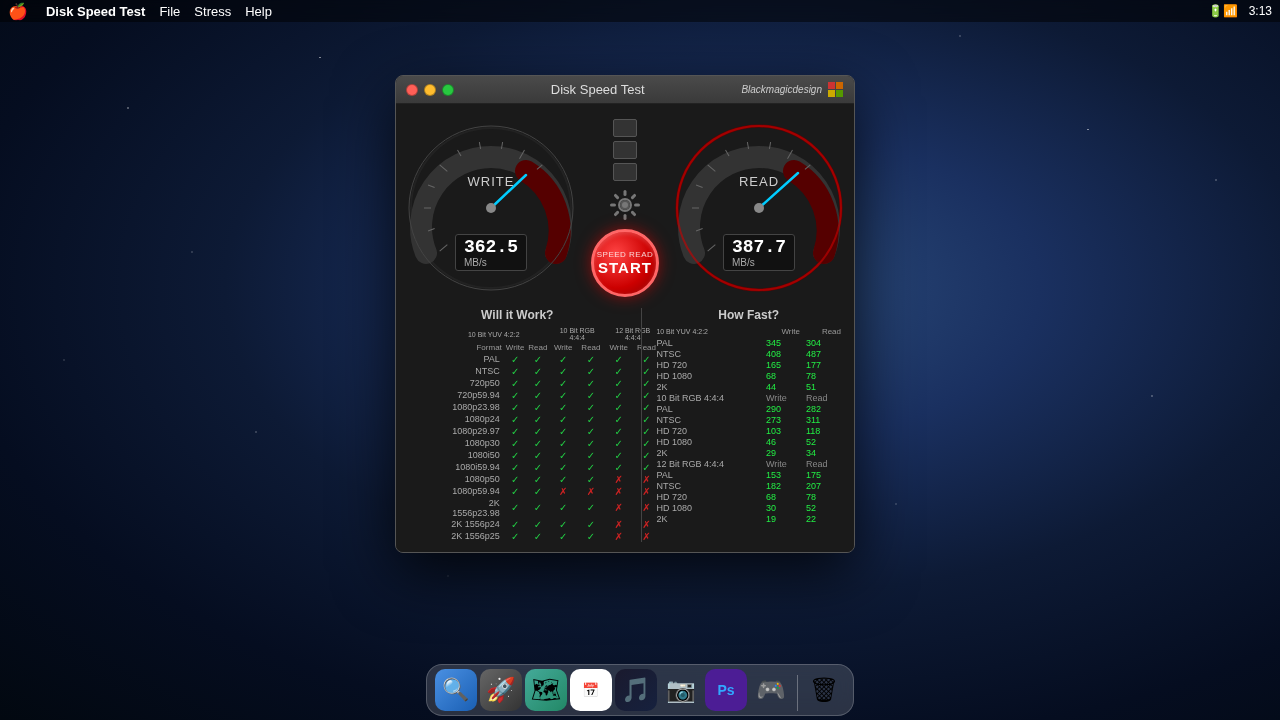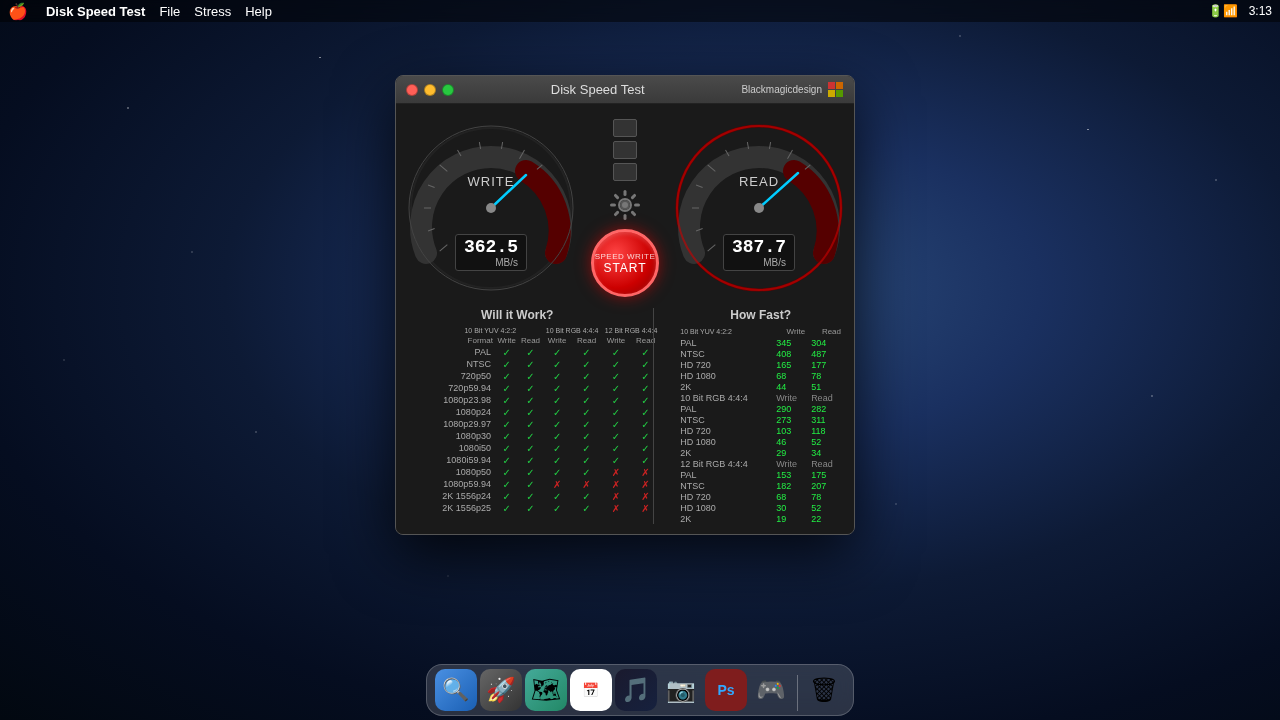--- a/index.html
+++ b/index.html
@@ -103,20 +103,21 @@
     .titlebar-title {
       flex: 1;
       text-align: center;
       color: #ddd;
       font-size: 13px;
       font-weight: 500;
     }
     .titlebar-logo {
       color: #ccc;
       font-size: 10px;
+      font-style: italic;
     }
     .logo-squares {
       display: flex;
       flex-wrap: wrap;
       width: 16px;
       height: 16px;
       gap: 1px;
     }
     .logo-sq {
       width: 7px;
@@ -194,21 +195,21 @@
     }
     .gauge-value-box {
       position: absolute;
       bottom: 22px;
       left: 50%;
       transform: translateX(-50%);
       background: #111;
       border: 1px solid #444;
       border-radius: 3px;
       padding: 2px 8px;
-      text-align: right;
+      text-align: left;
       min-width: 70px;
     }
     .gauge-value {
       color: white;
       font-size: 18px;
       font-weight: bold;
       font-family: 'Courier New', monospace;
     }
     .gauge-unit {
       color: #aaa;
@@ -228,28 +229,28 @@
       justify-content: center;
       cursor: pointer;
       color: white;
     }
     .start-btn-sub {
       font-size: 8px;
       letter-spacing: 0.5px;
       color: rgba(255,255,255,0.8);
     }
     .start-btn-main {
-      font-size: 12px;
-      font-weight: normal;
+      font-size: 15px;
+      font-weight: bold;
       letter-spacing: 1px;
     }
     
     .data-section {
       display: flex;
-      gap: 20px;
+      gap: 8px;
       margin-top: 6px;
     }
     .table-panel {
       flex: 1;
       background: #1a1a1a;
     }
     .panel-title {
       text-align: center;
       color: #ccc;
       font-size: 12px;
@@ -445,21 +446,21 @@
               <rect x="13.5" y="0" width="3" height="6" rx="1.5" transform="rotate(225 15 15)"></rect>
               <rect x="13.5" y="0" width="3" height="6" rx="1.5" transform="rotate(270 15 15)"></rect>
               <rect x="13.5" y="0" width="3" height="6" rx="1.5" transform="rotate(315 15 15)"></rect>
             </g>
             <circle cx="15" cy="15" r="5" fill="#555"></circle>
             <circle cx="15" cy="15" r="3" fill="#777"></circle>
           </svg>
         </div>
 
         <div class="start-button">
-          <div class="start-btn-sub">SPEED WRITE</div>
+          <div class="start-btn-sub">SPEED READ</div>
           <div class="start-btn-main">START</div>
         </div>
       </div>
 
       <div class="gauge-container">
         <svg class="gauge-svg" viewBox="0 0 170 170">
 
           <circle cx="85" cy="85" r="82" fill="none" stroke="#660000" stroke-width="3"></circle>
           <path d="M 20,130 A 70,70 0 1,1 150,130" fill="none" stroke="#333" stroke-width="22" stroke-linecap="round"></path>
           <path d="M 120,48 A 70,70 0 0,1 150,130" fill="none" stroke="#550000" stroke-width="22" stroke-linecap="round"></path>
@@ -612,20 +613,29 @@
             <tr>
               <td class="format-col">1080p59.94</td>
               <td><span class="check">✓</span></td>
                 <td><span class="check">✓</span></td>
               <td><span class="cross">✗</span></td>
                 <td><span class="cross">✗</span></td>
               <td><span class="cross">✗</span></td>
                 <td><span class="cross">✗</span></td>
             </tr>
             <tr>
+              <td class="format-col">2K 1556p23.98</td>
+              <td><span class="check">✓</span></td>
+                <td><span class="check">✓</span></td>
+              <td><span class="check">✓</span></td>
+                <td><span class="check">✓</span></td>
+              <td><span class="cross">✗</span></td>
+                <td><span class="cross">✗</span></td>
+            </tr>
+            <tr>
               <td class="format-col">2K 1556p24</td>
               <td><span class="check">✓</span></td>
                 <td><span class="check">✓</span></td>
               <td><span class="check">✓</span></td>
                 <td><span class="check">✓</span></td>
               <td><span class="cross">✗</span></td>
                 <td><span class="cross">✗</span></td>
             </tr>
             <tr>
               <td class="format-col">2K 1556p25</td>
@@ -745,17 +755,17 @@
   </div>
 </div>
 
 <div class="dock">
   <div class="dock-item" style="background:linear-gradient(135deg,#4a90e2,#1a5fb4);font-size:22px">🔍</div>
   <div class="dock-item" style="background:linear-gradient(135deg,#666,#333)">🚀</div>
   <div class="dock-item" style="background:linear-gradient(135deg,#4a9,#286)">🗺</div>
   <div class="dock-item" style="background:white;color:#333;font-size:14px;font-weight:bold;border-radius:10px">📅</div>
   <div class="dock-item" style="background:linear-gradient(135deg,#1a1a2e,#16213e)">🎵</div>
   <div class="dock-item">📷</div>
-  <div class="dock-item" style="background:#7f1d1d;color:#31a8ff;font-weight:bold;font-size:14px;border-radius:10px">Ps</div>
+  <div class="dock-item" style="background:#4c1d95;color:#31a8ff;font-weight:bold;font-size:14px;border-radius:10px">Ps</div>
   <div class="dock-item">🎮</div>
   <div class="dock-separator"></div>
   <div class="dock-item">🗑</div>
 </div>
 
 </body></html>

